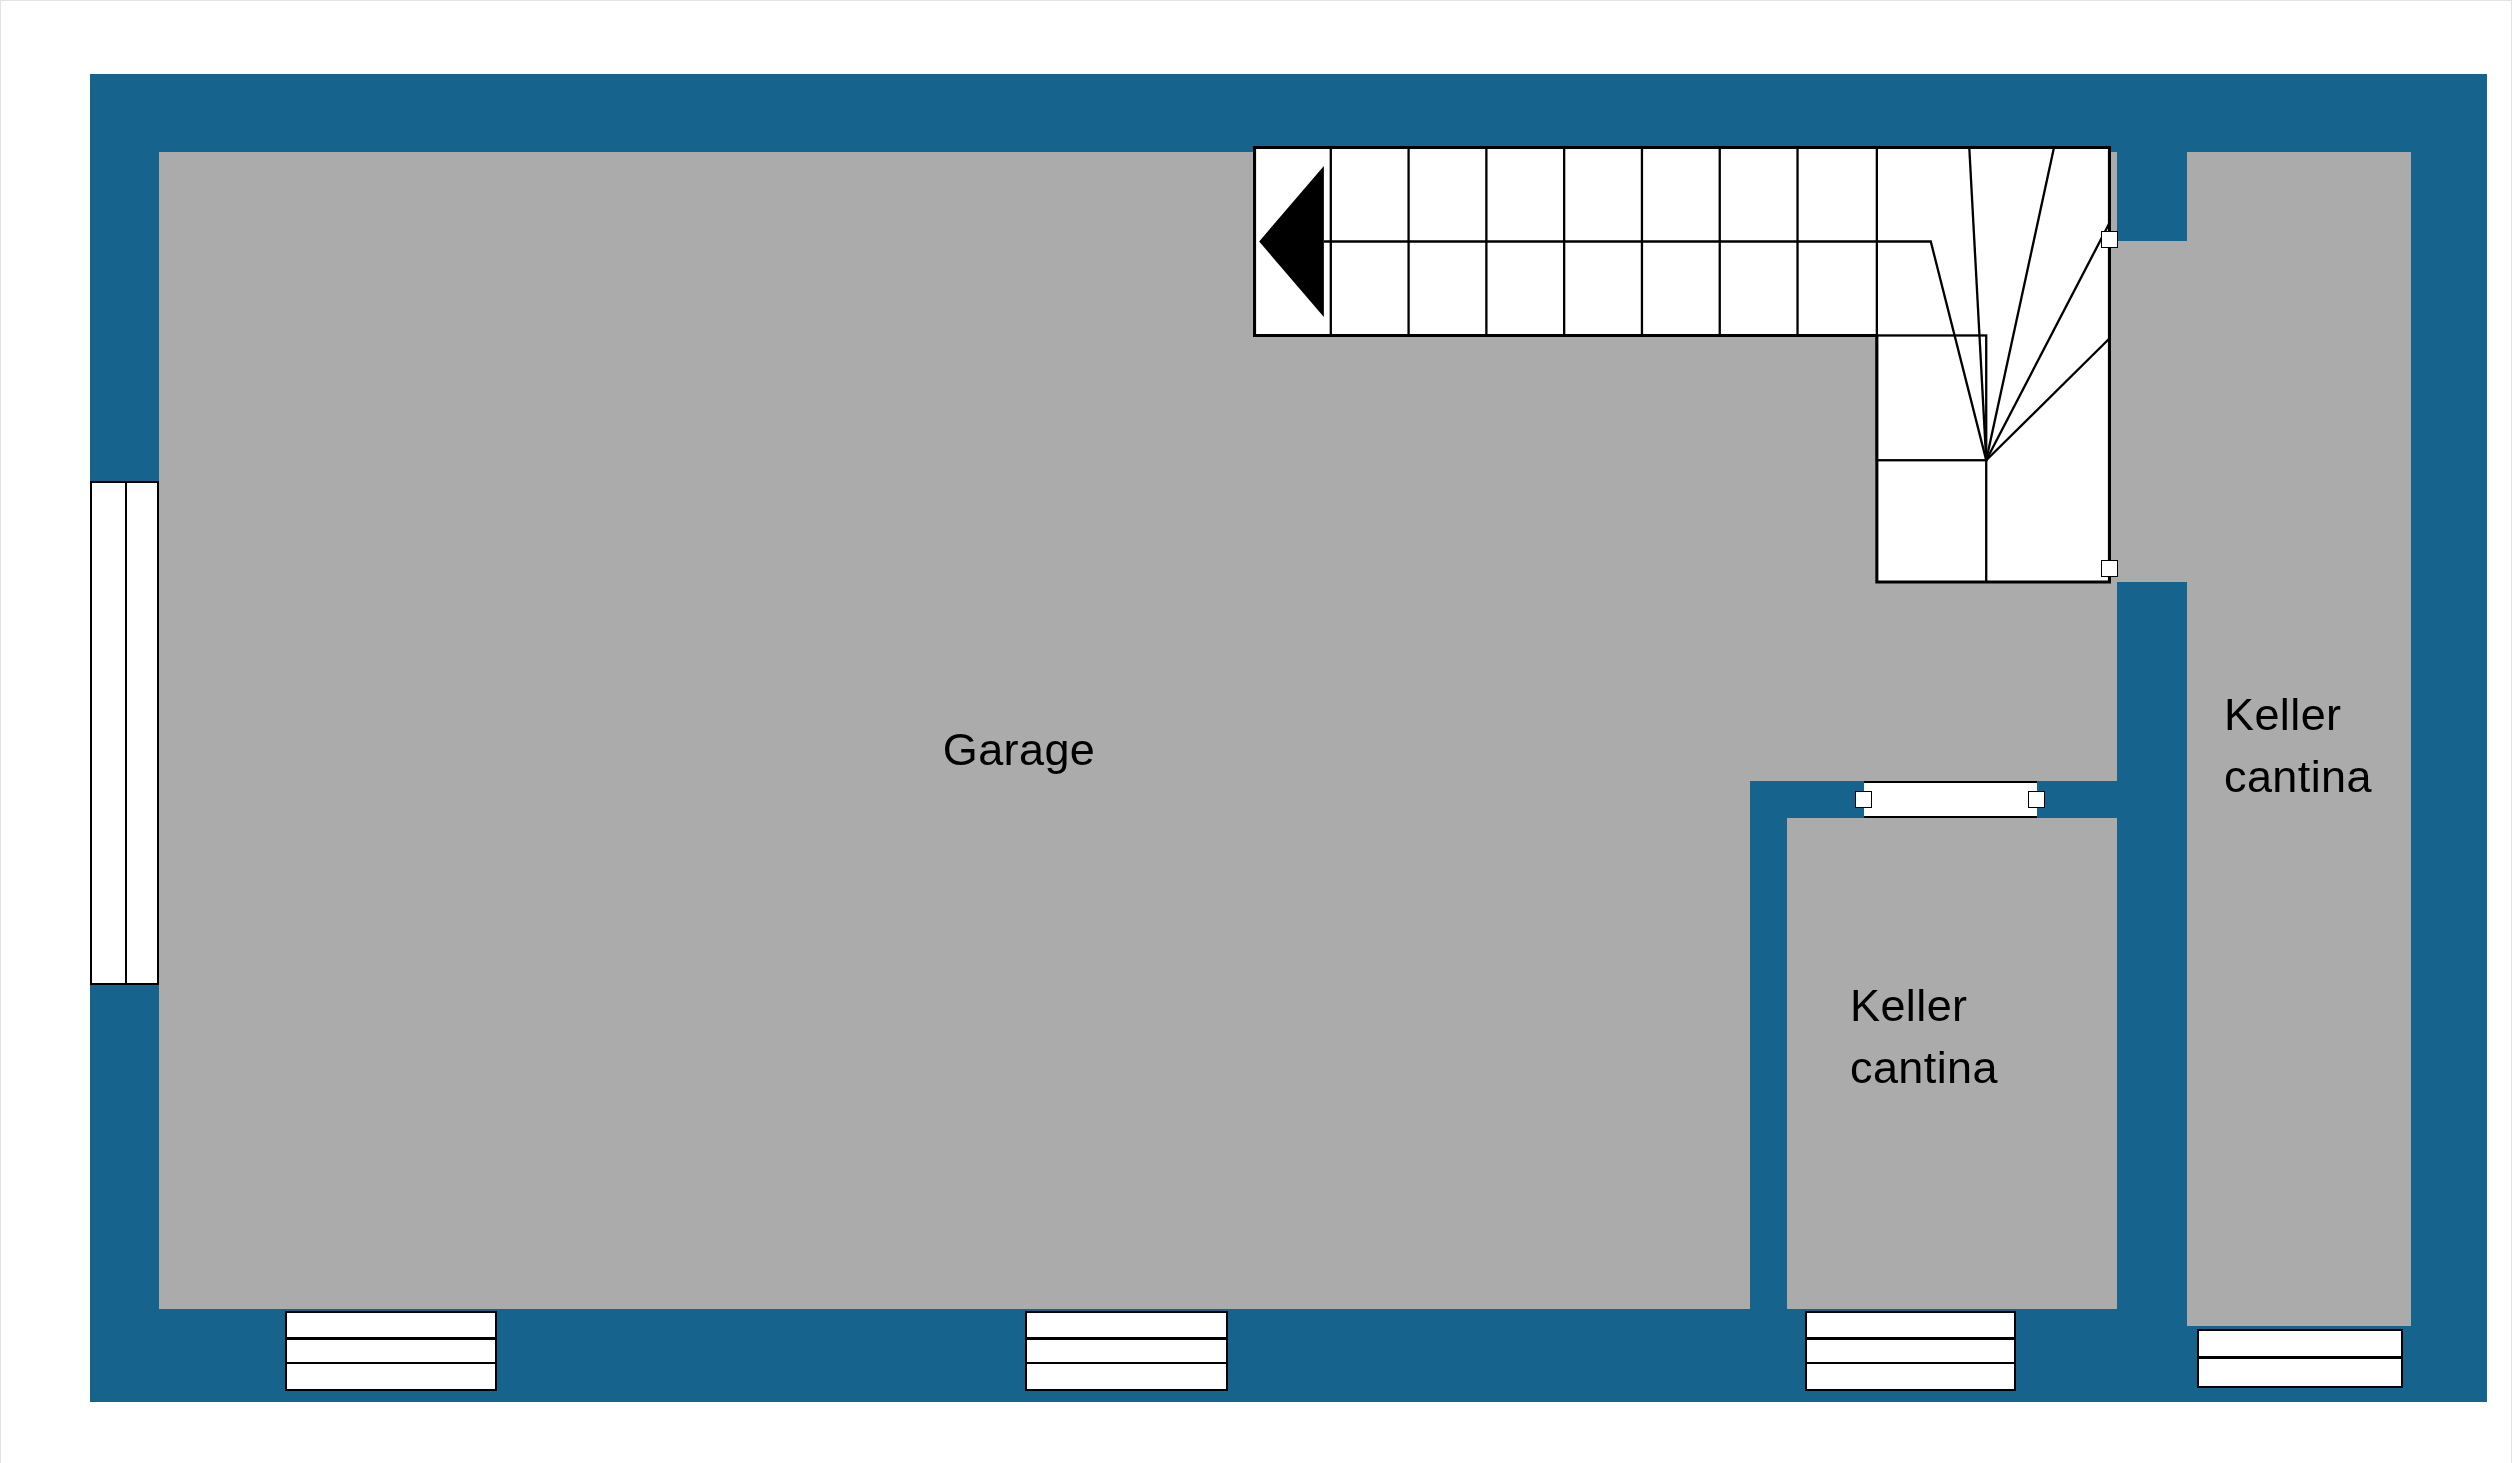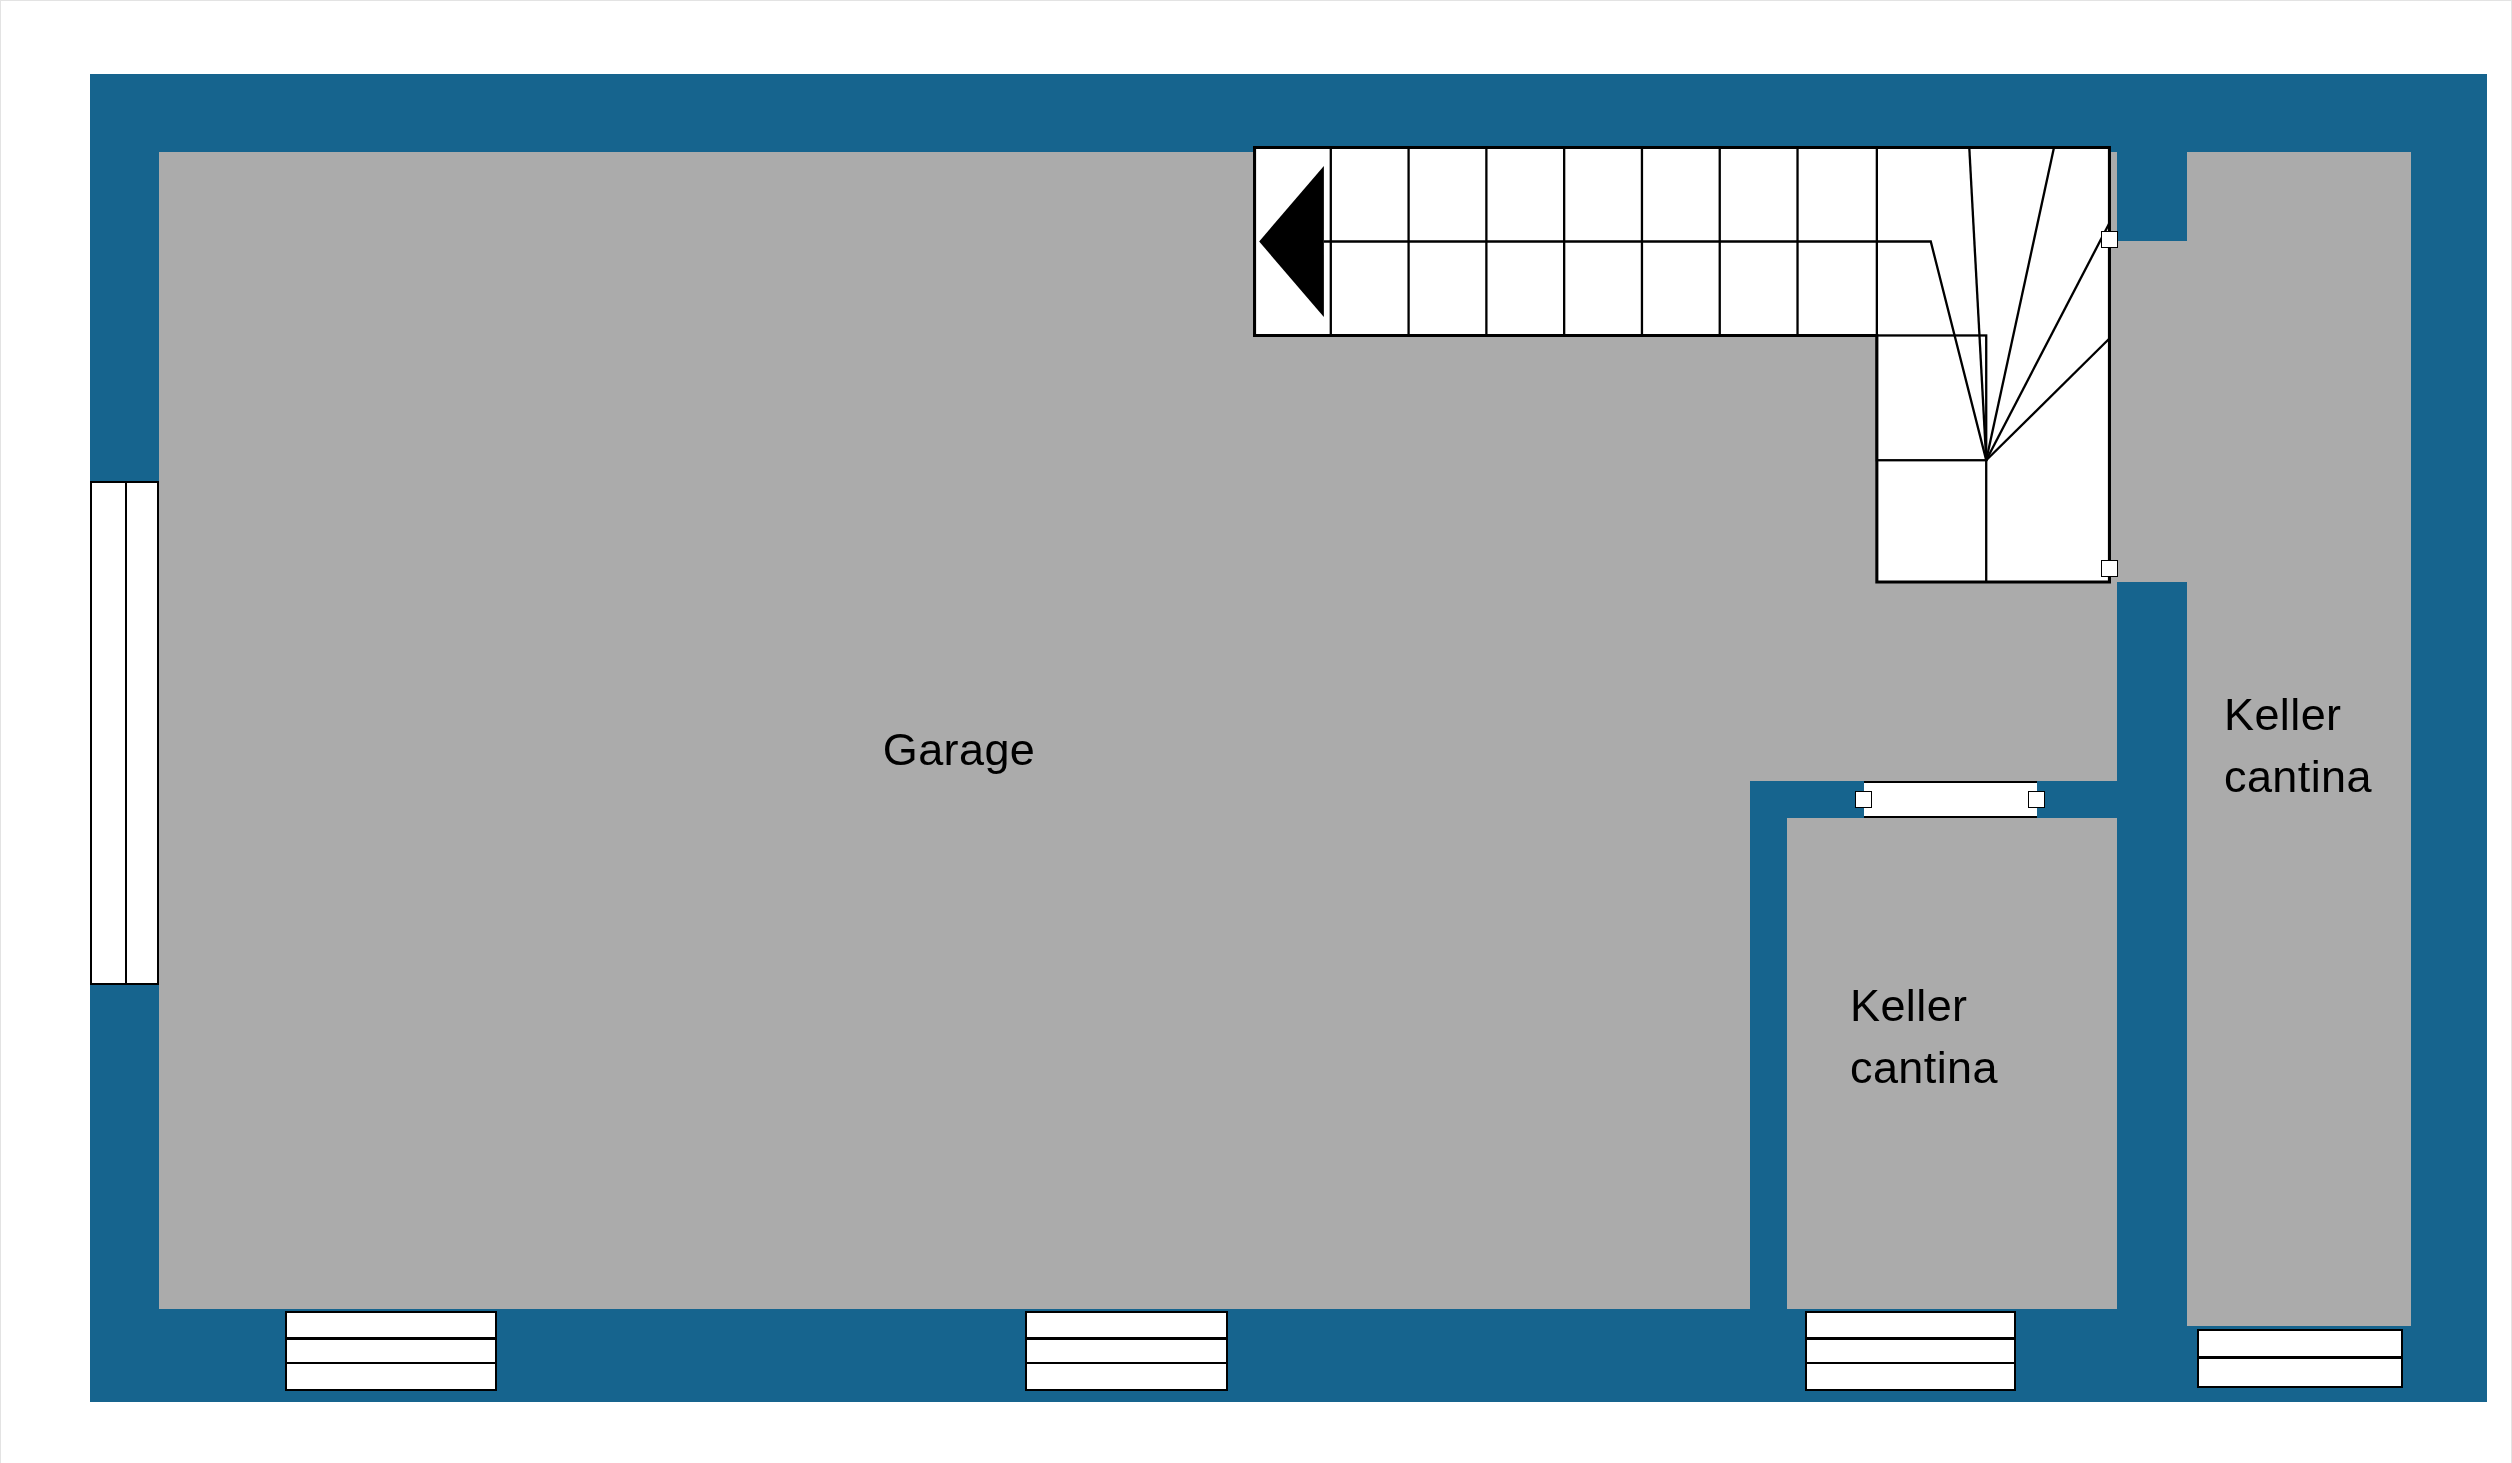--- a/index.html
+++ b/index.html
@@ -127,21 +127,21 @@
 
   <div class="window" style="left:1804px; top:1310px; width:211px; height:80px;">
     <div class="hline" style="top:32%;"></div>
     <div class="hline" style="top:64%;"></div>
   </div>
 
   <div class="window" style="left:2196px; top:1328px; width:206px; height:59px;">
     <div class="hline" style="top:46%;"></div>
   </div>
 
-  <div class="room-label" style="left:804px; top:718px; width:308px; text-align:center;">
+  <div class="room-label" style="left:864px; top:718px; width:308px; text-align:center;">
     <span class="line">Garage</span>
   </div>
 
   <div class="room-label" style="left:2223px; top:683px;">
     <span class="line">Keller</span>
     <span class="line">cantina</span>
   </div>
 
   <div class="room-label" style="left:1849px; top:974px;">
     <span class="line">Keller</span>

